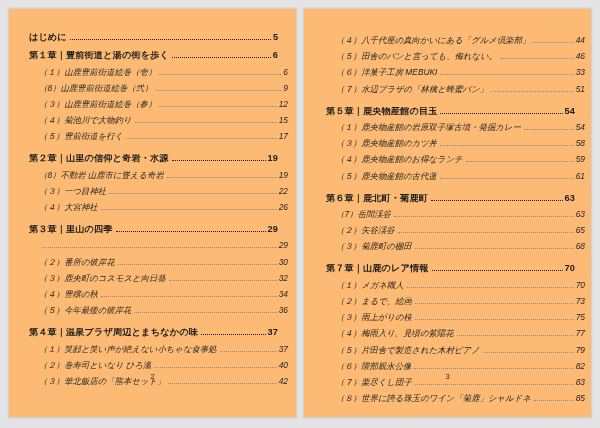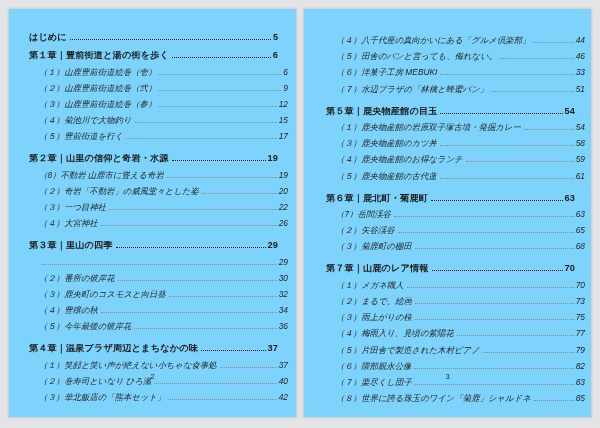--- a/index.html
+++ b/index.html
@@ -19,21 +19,21 @@
     height: 428px;
     display: flex;
     align-items: stretch;
     justify-content: center;
     box-sizing: border-box;
     padding: 8px 8px 10px 8px;
     gap: 6px;
   }
   .page {
     position: relative;
-    background: #7dd3fc;
+    background: #fdba74;
     border: 1px solid #d2d2d4;
     box-shadow: 0 0 2px rgba(0,0,0,0.10);
     box-sizing: border-box;
     flex: 1 1 0;
     padding: 22px 22px 10px 22px;
     overflow: hidden;
   }
   .page-left { padding-left: 20px; padding-right: 18px; }
   .page-right { padding-left: 22px; padding-right: 16px; }
 
@@ -129,21 +129,21 @@
           <span class="leader"></span>
           <span class="pg">6</span>
         </div>
         <div class="group">
           <div class="entry section">
             <span class="label">（１）山鹿豊前街道絵巻（壱）</span>
             <span class="leader"></span>
             <span class="pg">6</span>
           </div>
           <div class="entry section">
-            <span class="label">（２）山鹿豊前街道絵巻（弐）</span>
+            <span class="label">（8）山鹿豊前街道絵巻（弐）</span>
             <span class="leader"></span>
             <span class="pg">9</span>
           </div>
           <div class="entry section">
             <span class="label">（３）山鹿豊前街道絵巻（参）</span>
             <span class="leader"></span>
             <span class="pg">12</span>
           </div>
           <div class="entry section">
             <span class="label">（４）菊池川で大物釣り</span>
@@ -159,25 +159,20 @@
         <div class="entry chapter">
           <span class="label">第２章｜山里の信仰と奇岩・水源</span>
           <span class="leader"></span>
           <span class="pg">19</span>
         </div>
         <div class="group">
           <div class="entry section">
             <span class="label">（8）不動岩 山鹿市に聳える奇岩</span>
             <span class="leader"></span>
             <span class="pg">19</span>
-          </div>
-          <div class="entry section">
-            <span class="label">（２）奇岩「不動岩」の威風堂々とした姿</span>
-            <span class="leader"></span>
-            <span class="pg">20</span>
           </div>
           <div class="entry section">
             <span class="label">（３）一つ目神社</span>
             <span class="leader"></span>
             <span class="pg">22</span>
           </div>
           <div class="entry section">
             <span class="label">（４）大宮神社</span>
             <span class="leader"></span>
             <span class="pg">26</span>

